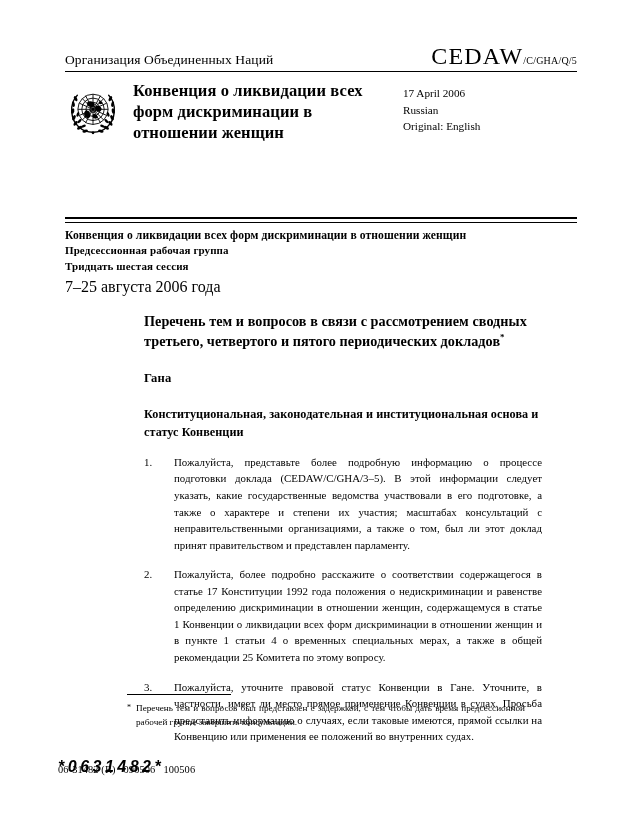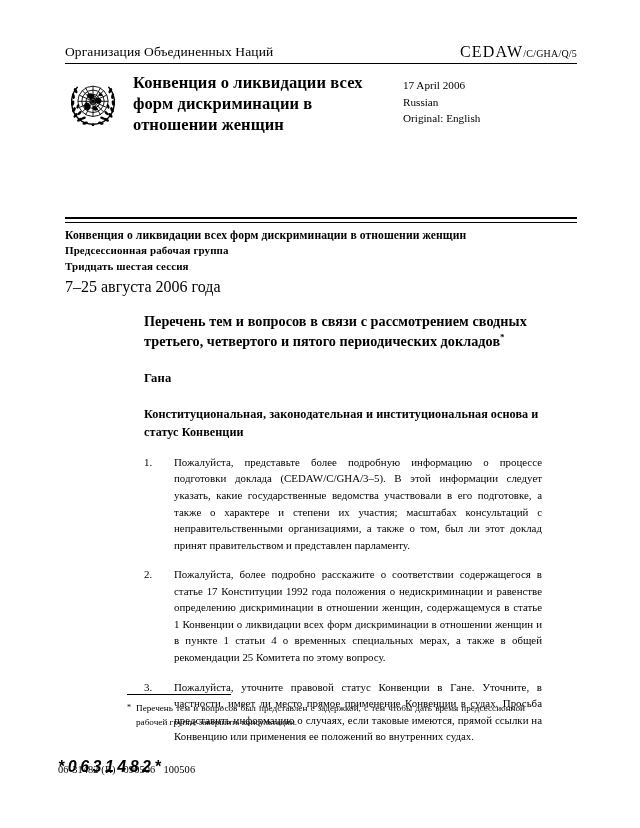--- a/index.html
+++ b/index.html
@@ -41,21 +41,21 @@
     font-size: 13.5px;
     letter-spacing: .1px;
     line-height: 1.15;
   }
   .symbol-wrap {
     display: flex;
     align-items: baseline;
     white-space: nowrap;
   }
   .symbol-main {
-    font-size: 16px;
+    font-size: 24px;
     letter-spacing: 1.2px;
     line-height: 1;
   }
   .symbol-suffix {
     font-size: 10px;
     letter-spacing: .2px;
     line-height: 1;
   }
   .rule-thin {
     border: 0;

